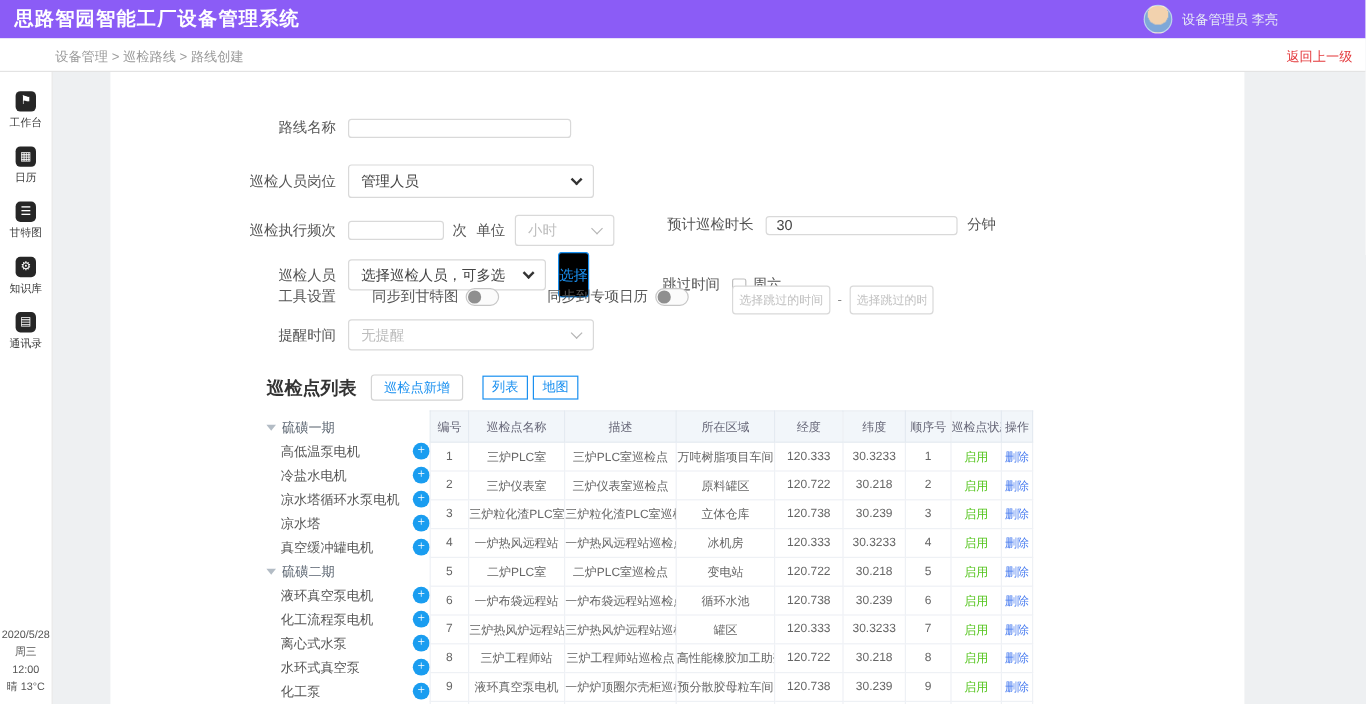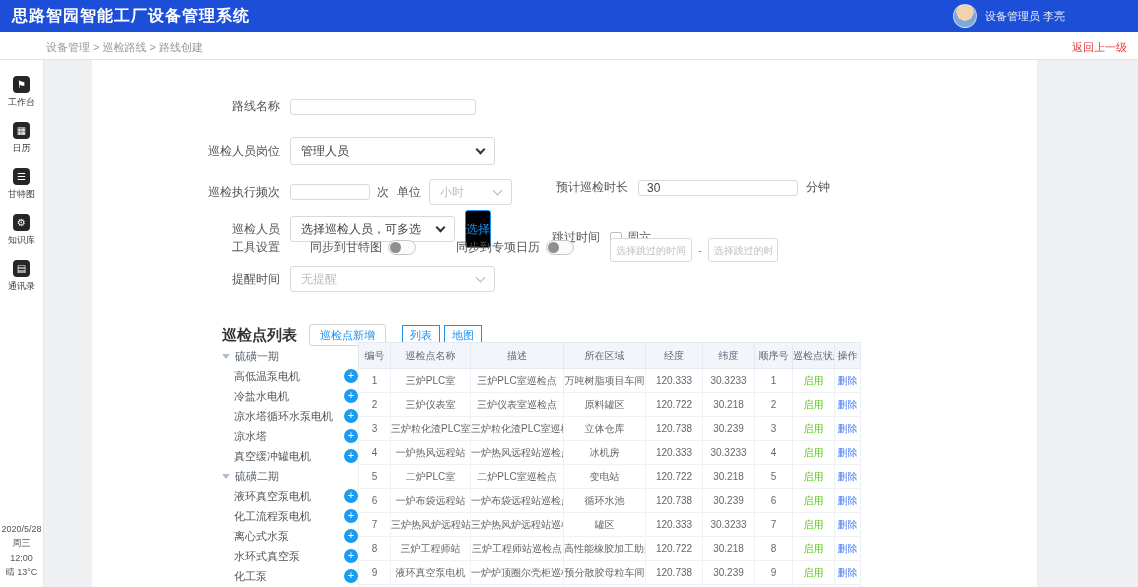--- a/index.html
+++ b/index.html
@@ -1,20 +1,20 @@
 <!DOCTYPE html>
 <html><head>
 <meta charset="utf-8">
 <style>
   * { margin:0; padding:0; box-sizing:border-box; }
   html,body { width:1138px; height:587px; overflow:hidden; }
   body { font-family:"Liberation Sans","DejaVu Sans",sans-serif; background:#eef0f2; position:relative; }
 
   
-  .topbar { position:absolute; left:0; top:0; width:1138px; height:32px; background:#1d4ed8; }
+  .topbar { position:absolute; left:0; top:0; width:1138px; height:32px; background:#8b5cf6; }
   .app-title { position:absolute; left:12px; top:6px; color:#fff; font-size:16px; font-weight:bold; letter-spacing:1px; }
   .user { position:absolute; left:953px; top:4px; display:flex; align-items:center; gap:8px; cursor:pointer; }
   .avatar { width:24px; height:24px; border-radius:50%; border:1px solid rgba(255,255,255,.5);
             background:radial-gradient(circle at 50% 32%, #f2d2ae 0 46%, #7ea8d8 47% 100%); }
   .user-name { color:#e8edf5; font-size:11px; }
 
   
   .crumbbar { position:absolute; left:0; top:32px; width:1138px; height:28px; background:#fff; border-bottom:1px solid #e3e3e3; }
   .crumb { position:absolute; left:46px; top:8px; font-size:11px; color:#999; }
   .back-link { position:absolute; right:11px; top:8px; font-size:11px; color:#e4393c; cursor:pointer; text-decoration:none; }
@@ -44,30 +44,30 @@
   .btn-outline-blue { border:1px solid #1a90f0; color:#1a90f0; background:#000000; border-radius:3px; height:38px; padding:0 0;
             font-size:12px; cursor:pointer; font-family:inherit; }
   .cb-group { display:flex; align-items:center; font-size:12px; color:#555; cursor:pointer; }
   .cb { width:12px; height:12px; border:1px solid #bfbfbf; border-radius:2px; background:#fff; margin-right:5px; flex:none; }
   .tgl-label { font-size:12px; color:#555; }
   .switch { width:28px; height:15px; border:1px solid #c6c6c6; border-radius:8px; background:#fbfbfb; position:relative; margin-left:6px; cursor:pointer; flex:none; }
   .switch::after { content:""; position:absolute; left:1px; top:1px; width:11px; height:11px; border-radius:50%; background:#8f8f8f; }
   .dash { font-size:11px; color:#888; margin:0 6px; }
 
   
-  .pts-head { position:absolute; left:130px; top:264px; display:flex; align-items:center; }
+  .pts-head { position:absolute; left:130px; top:252px; display:flex; align-items:center; }
   .pts-title { font-size:15px; font-weight:bold; color:#333; }
   .btn-add { margin-left:12px; border:1px solid #d4d4d4; color:#1a90f0; background:#fff; border-radius:3px; height:22px;
              padding:0 10px; font-size:11px; cursor:pointer; font-family:inherit; }
   .tabs { margin-left:16px; display:flex; }
   .tab { border:1px solid #1a90f0; color:#1a90f0; background:#fff; height:20px; padding:0 7px; font-size:11px;
          line-height:18px; cursor:pointer; }
   .tab + .tab { margin-left:4px; }
 
-  .tree { position:absolute; left:130px; top:286px; width:136px; }
+  .tree { position:absolute; left:130px; top:286px; width:136px;font-family:Liberation Serif, serif; }
   .tree-group { height:20px; display:flex; align-items:center; font-size:11px; color:#5a6470; cursor:pointer; }
   .tri { width:0; height:0; border-left:4px solid transparent; border-right:4px solid transparent; border-top:5px solid #b3bcc5; margin-right:5px; flex:none; }
   .tree-item { height:20px; display:flex; align-items:center; justify-content:space-between; padding-left:12px; font-size:11px; color:#555; cursor:pointer; }
   .tree-item-label { white-space:nowrap; overflow:hidden; }
   .plus { width:14px; height:14px; border-radius:50%; background:#1a9df0; color:#fff; font-size:11px; line-height:13px;
           text-align:center; flex:none; cursor:pointer; }
 
   .ptable-wrap { position:absolute; left:266px; top:282px; width:502px; }
   table.ptable { width:100%; border-collapse:collapse; table-layout:fixed; }
   .ptable th { height:26px; background:#f2f6fa; border:1px solid #e4eaf1; font-size:10px; font-weight:normal; color:#667; white-space:nowrap; overflow:hidden; }

